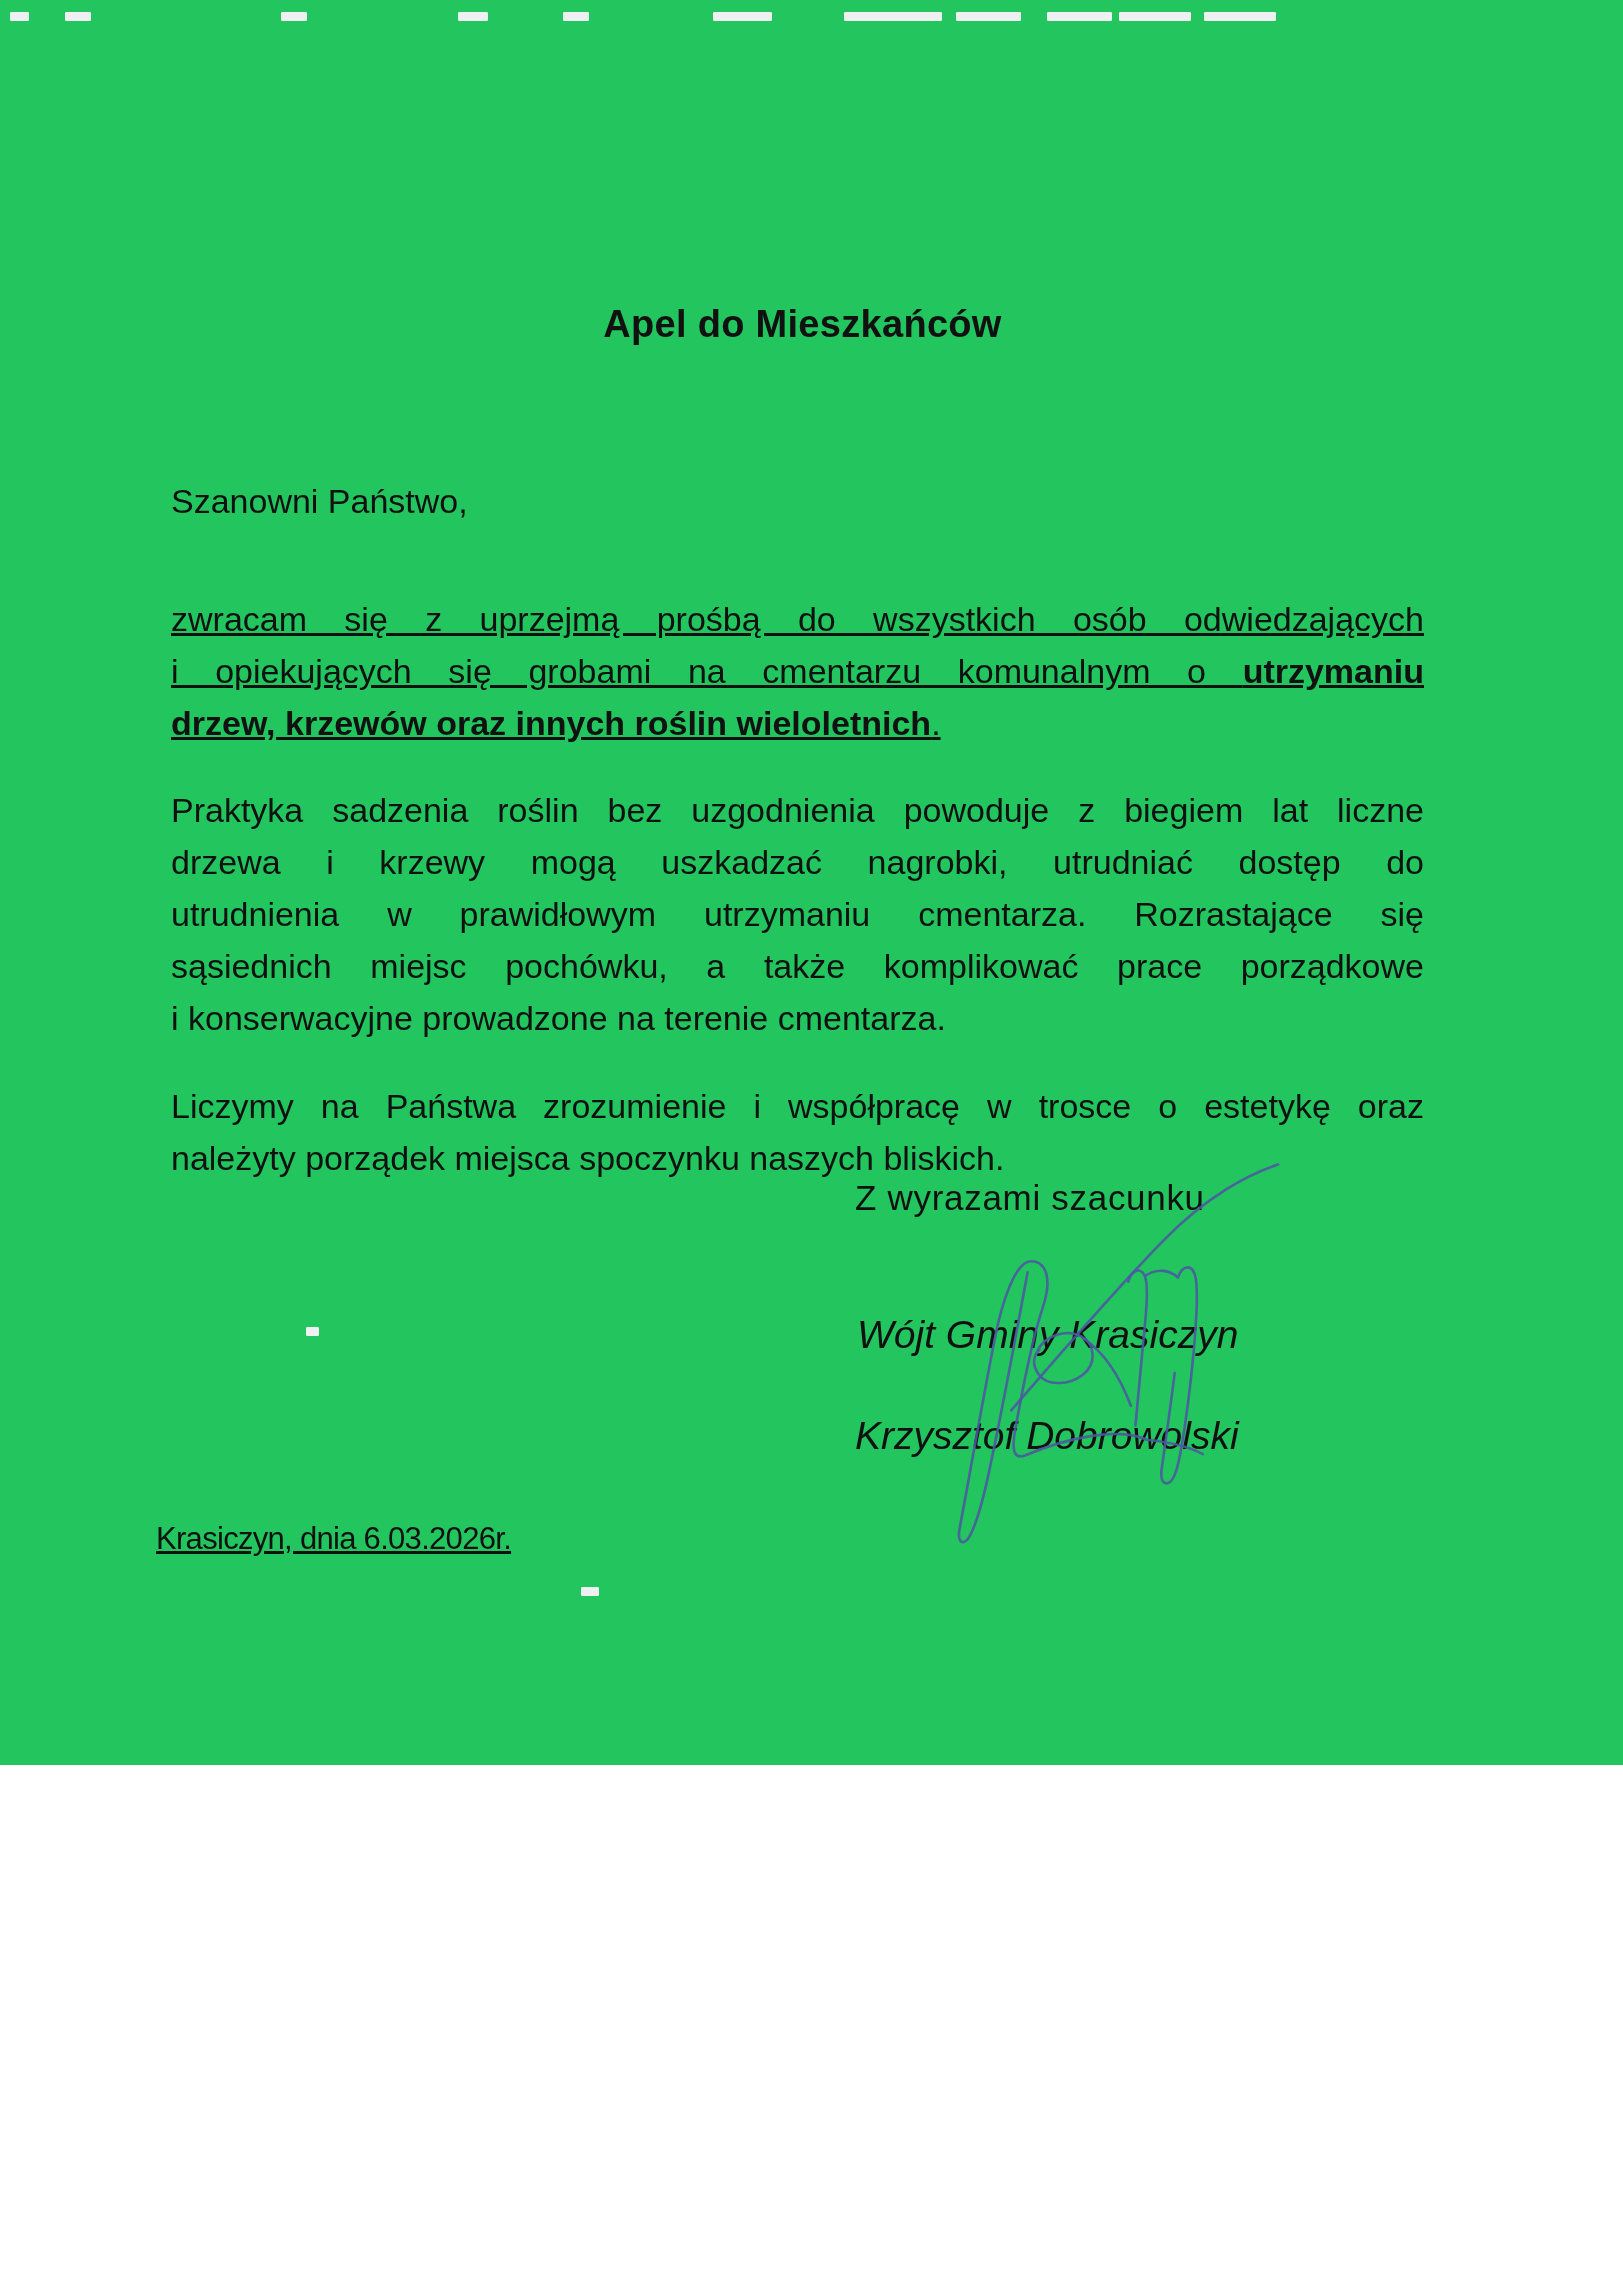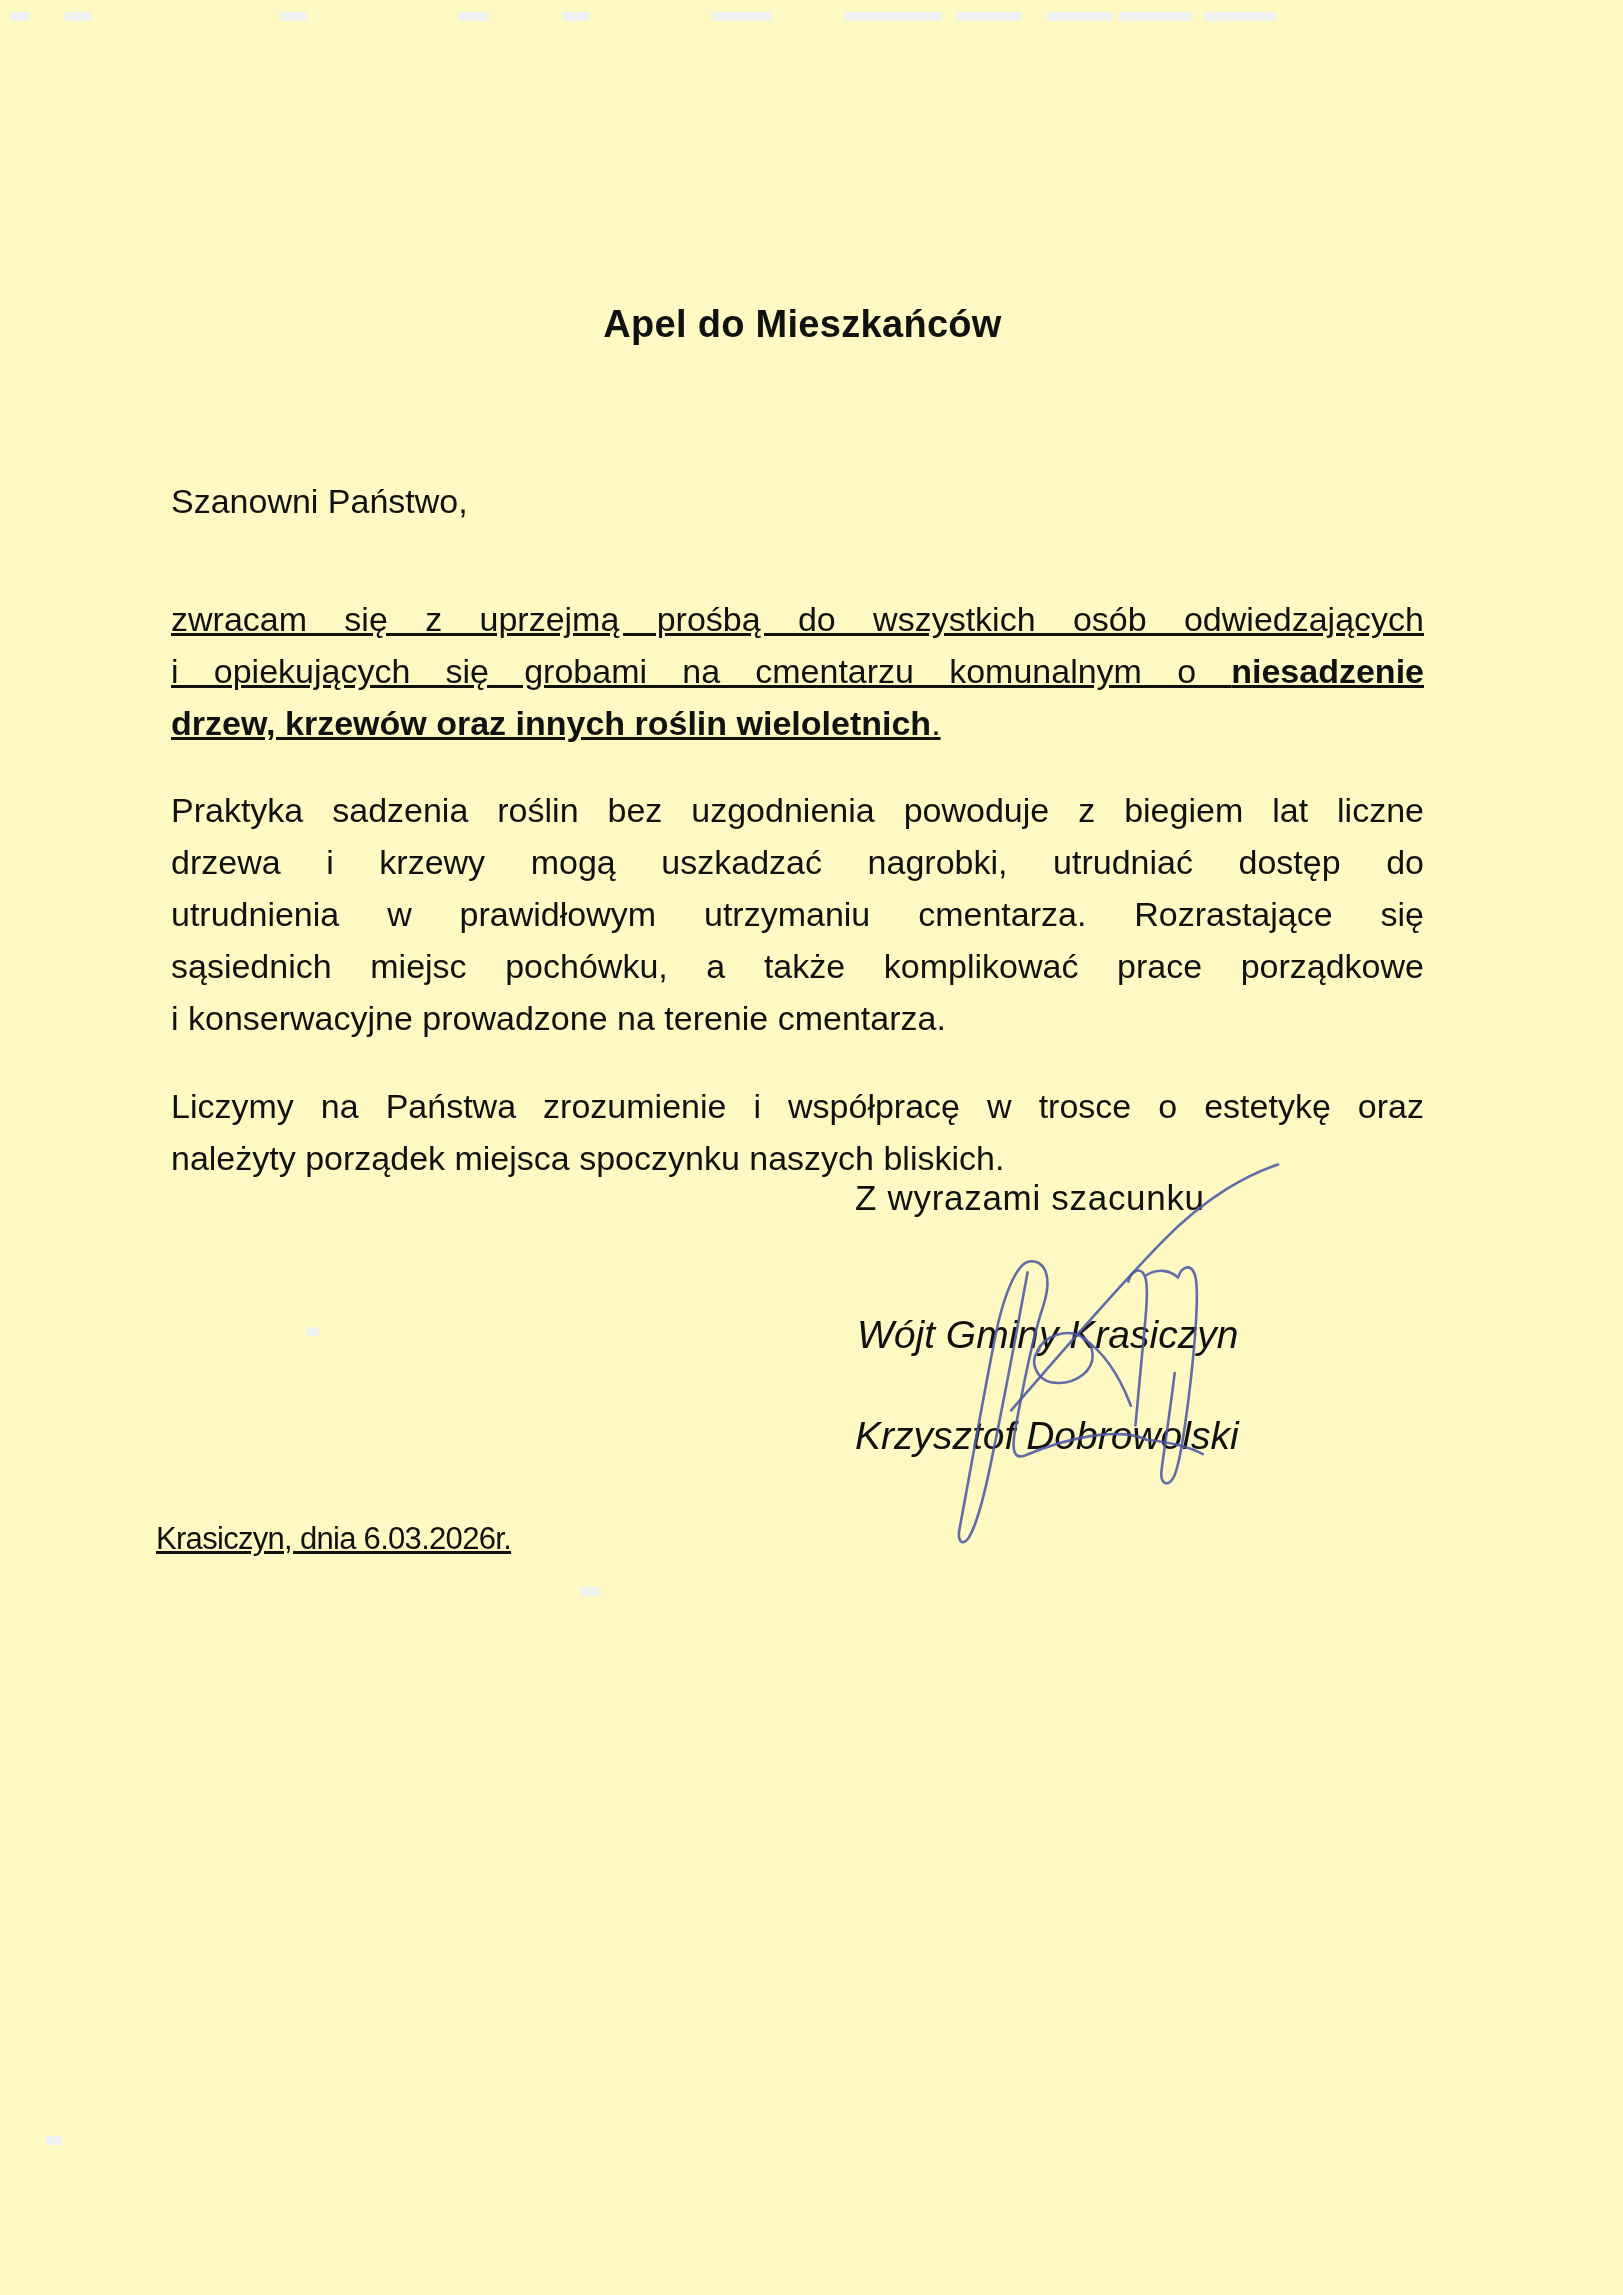--- a/index.html
+++ b/index.html
@@ -1,19 +1,19 @@
 <!DOCTYPE html>
 <html style="--text: #111111; --ink: #4d58a3; --artifact: #eef0f2;font-size:10.5px"><head>
 <meta charset="utf-8">
 <style>
   html,body{margin:0;padding:0;background:#ffffff;}
   .page{
     position:relative;
-    width:1623px;height:2295px;
-    background:#fef9c3;
+    width:1623px;height:1765px;
+    background:#22c55e;
     font-family:"Liberation Sans","DejaVu Sans",sans-serif;
     color:var(--text,#111111);
     overflow:hidden;
   }
   
   .artifact{
     position:absolute;
     background:var(--artifact,#eef0f2);
     border-radius:1.3px;
   }
@@ -113,21 +113,21 @@
   <div class="artifact" style="left:306px;top:1327px;width:13px;height:8.5px;"></div>
   <div class="artifact" style="left:581px;top:1587px;width:18.3px;height:9.2px;"></div>
   <div class="artifact" style="left:46px;top:2136px;width:15.7px;height:9.2px;"></div>
 
   <h1 class="title">Apel do Mieszkańców</h1>
 
   <div class="greeting">Szanowni Państwo,</div>
 
   <div class="para p1">
     <div class="line j"><span>zwracam się z uprzejmą prośbą do wszystkich osób odwiedzających</span><span class="b"></span><span></span></div>
-    <div class="line j"><span>i opiekujących się grobami na cmentarzu komunalnym o </span><span class="b">niesadzenie</span><span></span></div>
+    <div class="line j"><span>i opiekujących się grobami na cmentarzu komunalnym o </span><span class="b">utrzymaniu</span><span></span></div>
     <div class="line"><span></span><span class="b">drzew, krzewów oraz innych roślin wieloletnich</span><span>.</span></div>
   </div>
 
   <div class="para p2">
     <div class="line j"><span>Praktyka sadzenia roślin bez uzgodnienia powoduje z biegiem lat liczne</span></div>
     <div class="line j"><span>drzewa i krzewy mogą uszkadzać nagrobki, utrudniać dostęp do</span></div>
     <div class="line j"><span>utrudnienia w prawidłowym utrzymaniu cmentarza. Rozrastające się</span></div>
     <div class="line j"><span>sąsiednich miejsc pochówku, a także komplikować prace porządkowe</span></div>
     <div class="line"><span>i konserwacyjne prowadzone na terenie cmentarza.</span></div>
   </div>

